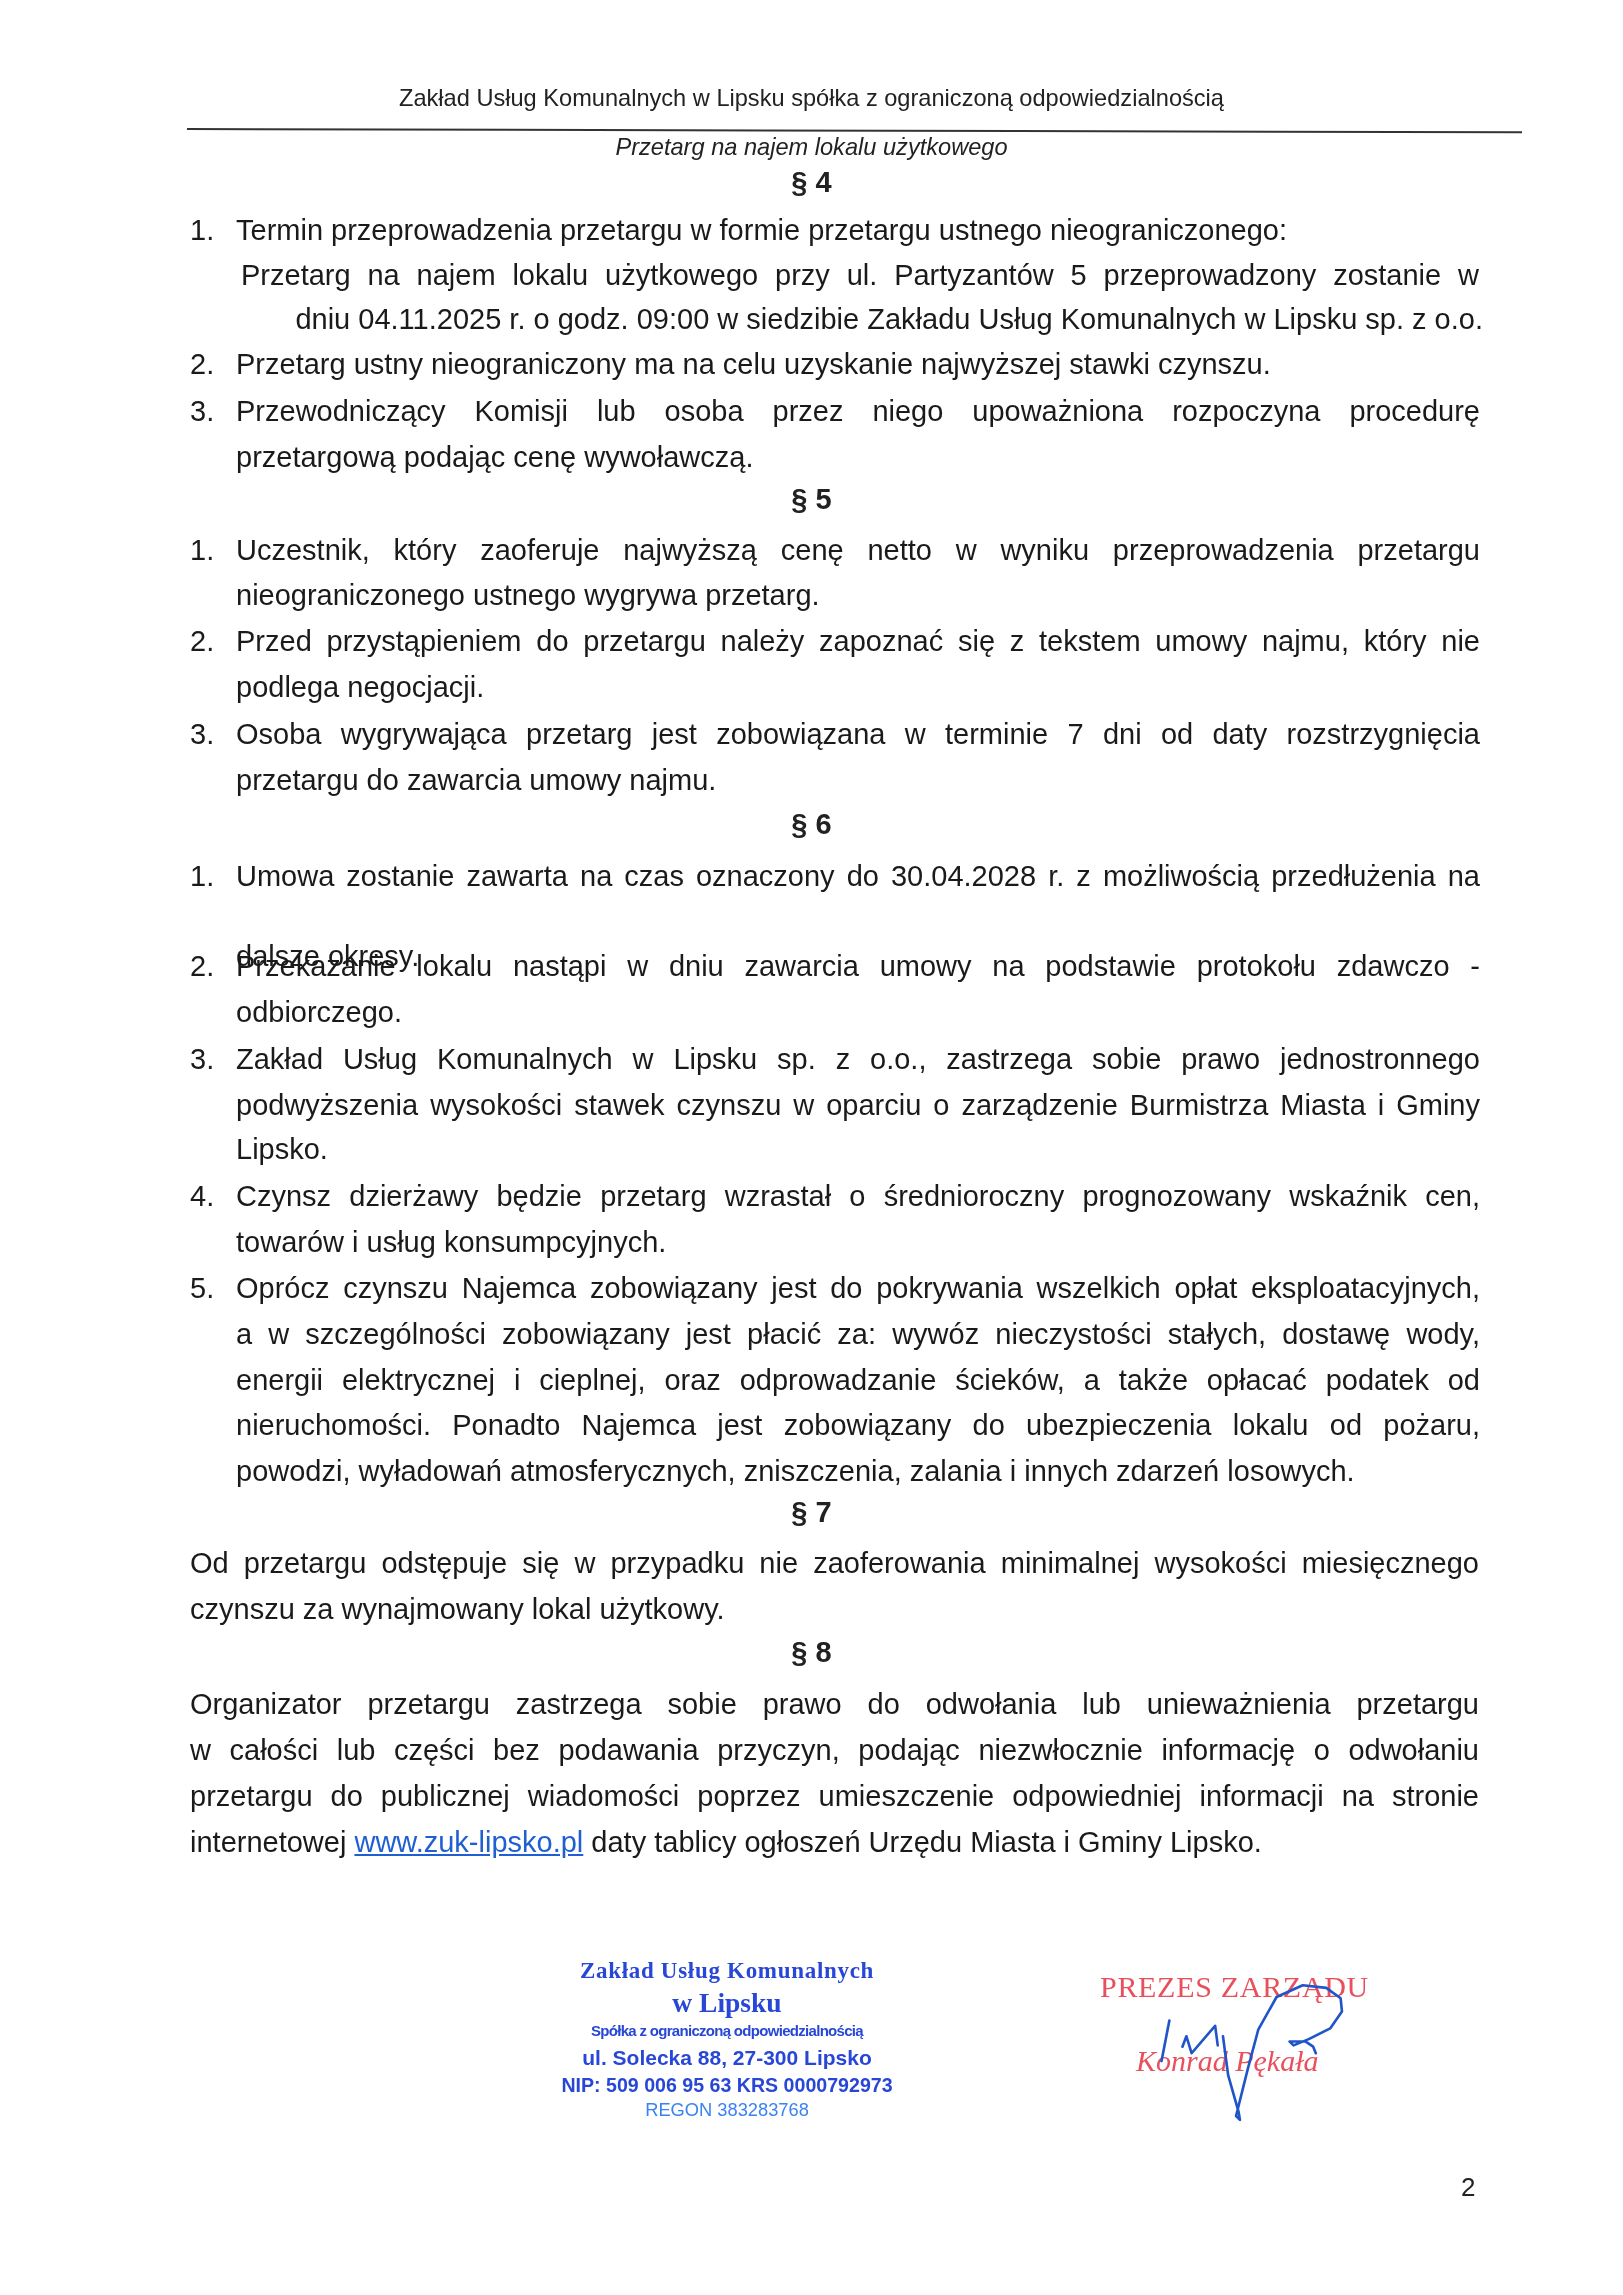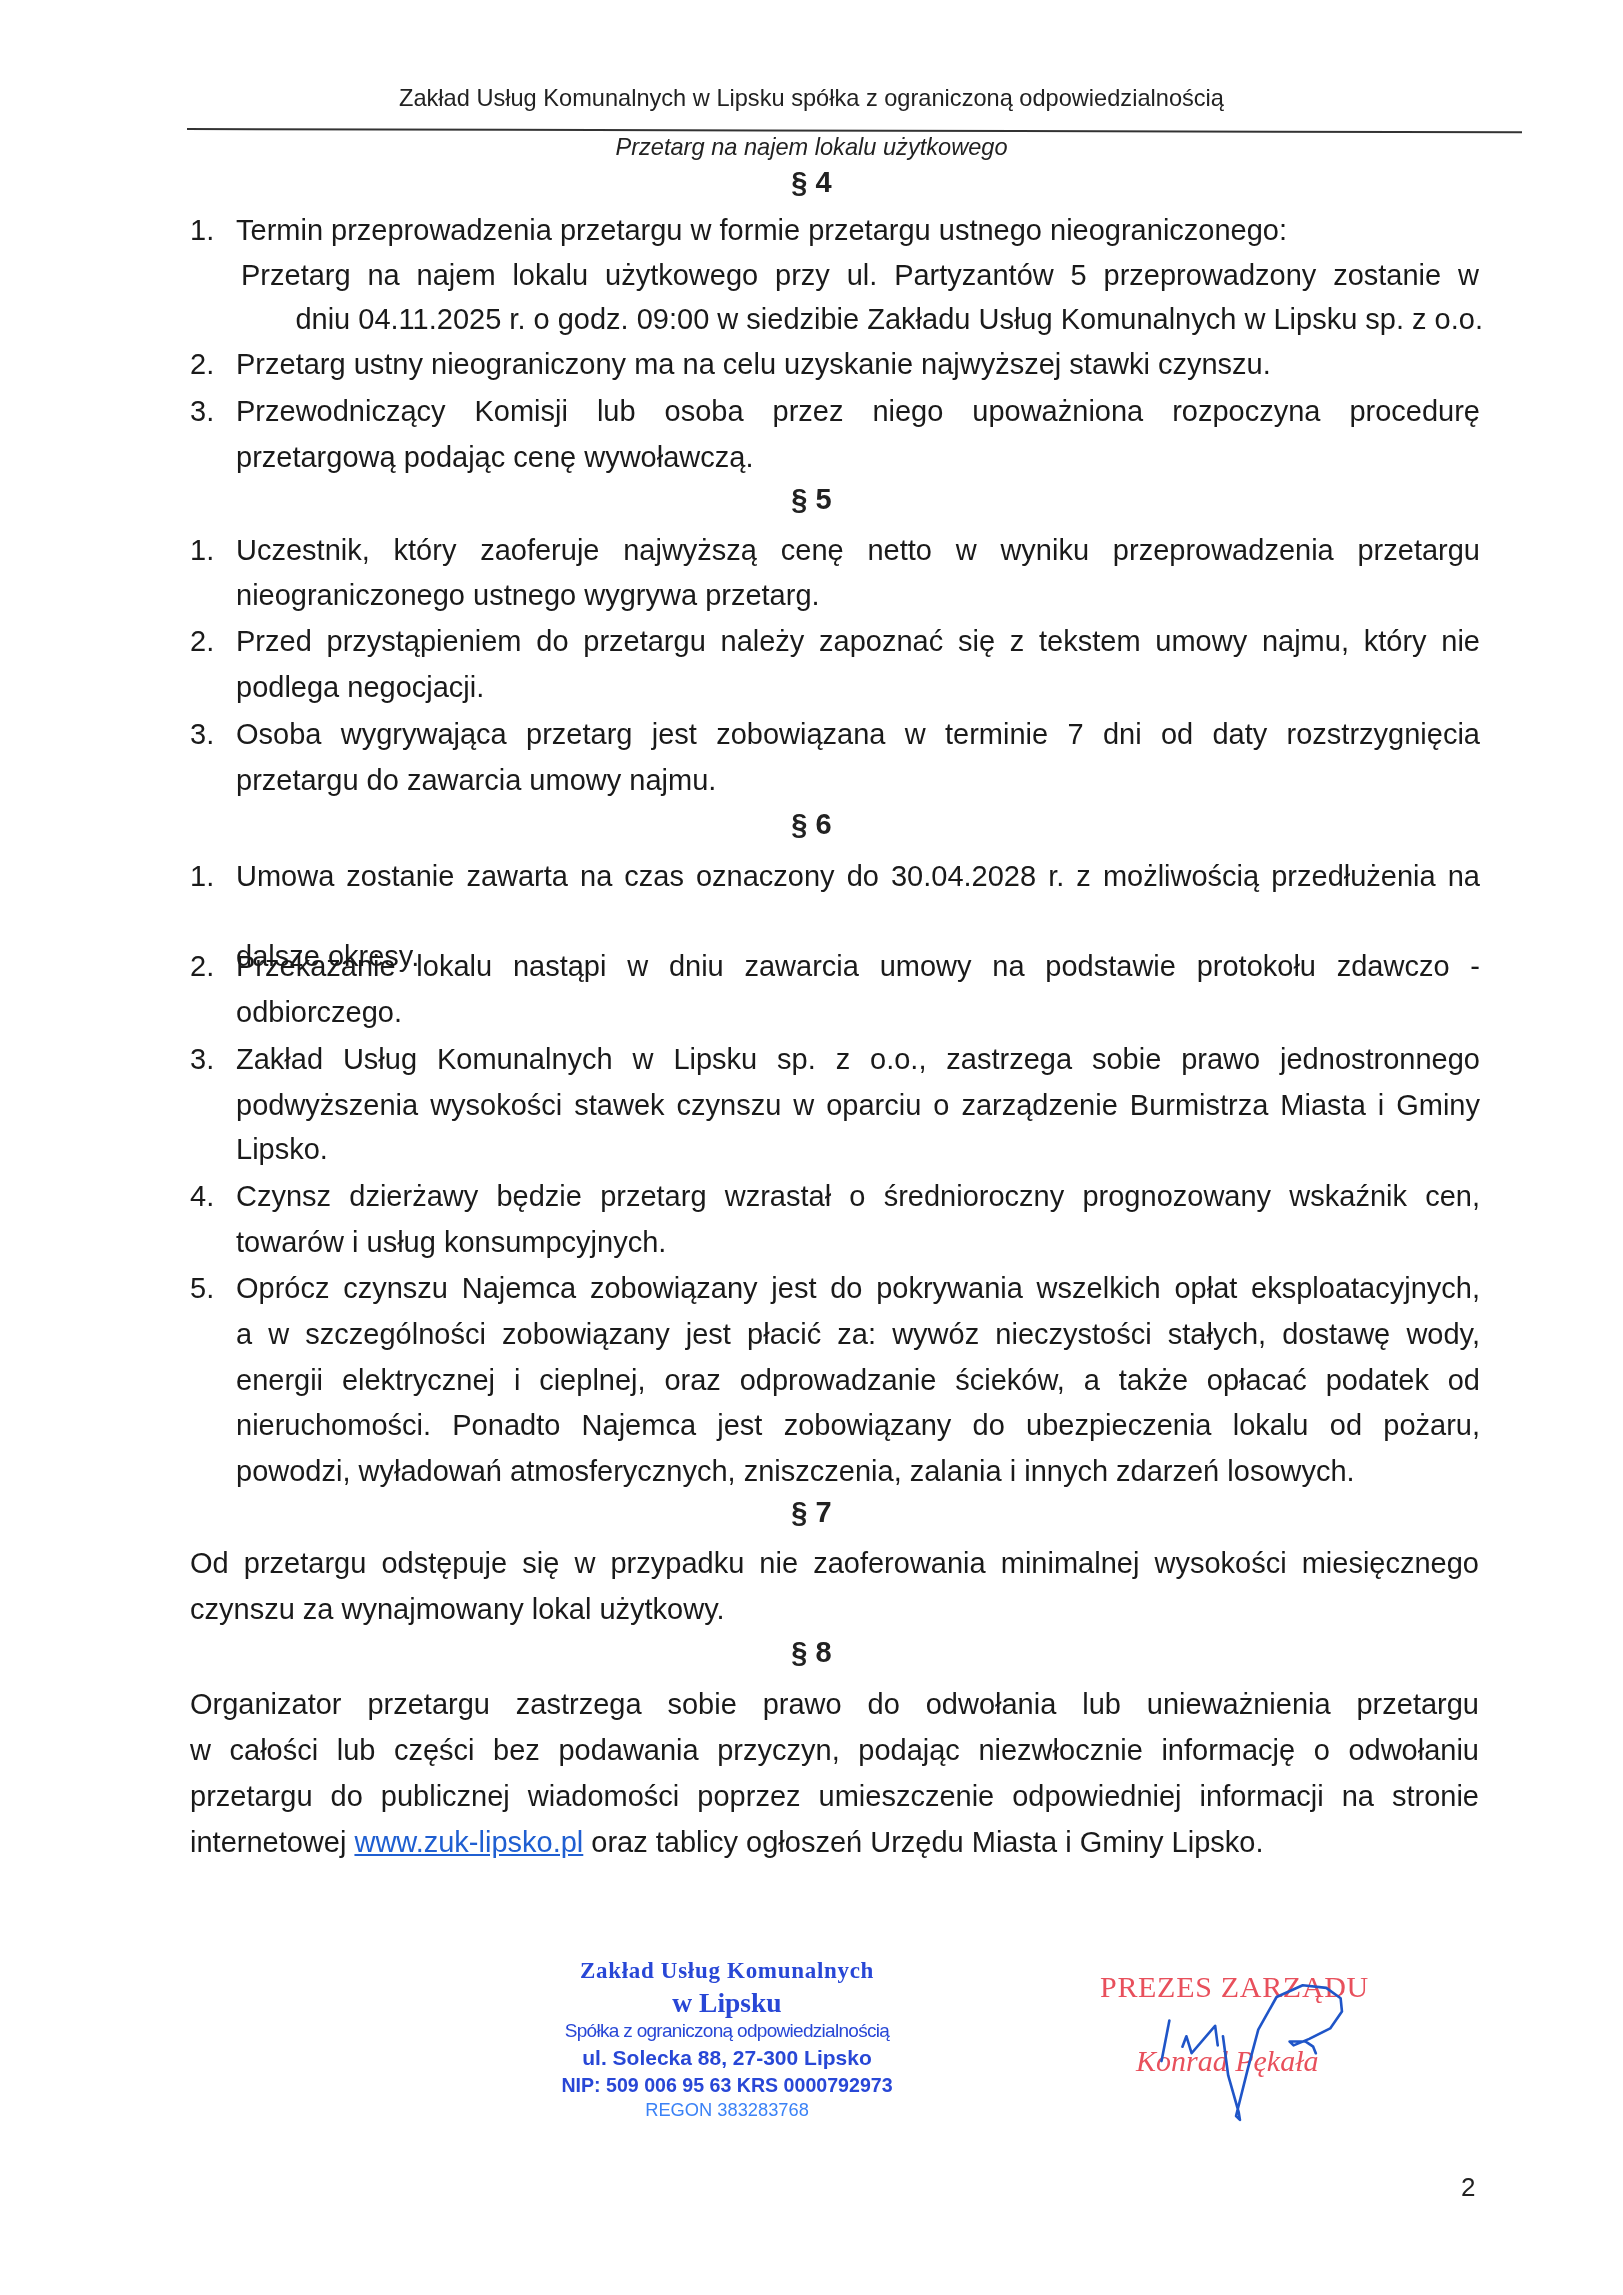--- a/index.html
+++ b/index.html
@@ -11,21 +11,21 @@
   .hdr-sub { left: 0; width: 1623px; top: 134px; text-align: center; font-size: 23.6px; font-style: italic; color: #222; }
   .para-sign { left: 0; width: 1623px; text-align: center; font-size: 29px; font-weight: bold; color: #222; }
   .line { left: 236px; width: 1244px; font-size: 29px; line-height: 45px; white-space: nowrap; }
   .just { text-align: justify; text-align-last: justify; }
   .num { left: 190px; font-size: 29px; line-height: 45px; }
   .full { left: 190px; width: 1289px; font-size: 29px; line-height: 45px; white-space: nowrap; }
   a.link { color: #1f5fd1; text-decoration: underline; }
   .stamp { left: 524px; top: 1954px; width: 406px; text-align: center; color: #2847d6; font-family: "Liberation Sans", sans-serif; }
   .stamp .s1 { font-family: "Liberation Serif", serif; font-weight: bold; font-size: 23px; line-height: 33px; letter-spacing: 0.7px; }
   .stamp .s2 { font-family: "Liberation Serif", serif; font-weight: bold; font-size: 27.5px; line-height: 31px; }
-  .stamp .s3 { font-weight: normal; font-size: 19px; line-height: 26px; letter-spacing: -0.7px; }
+  .stamp .s3 { font-weight: bold; font-size: 15px; line-height: 26px; letter-spacing: -0.7px; }
   .stamp .s4 { font-weight: bold; font-size: 21px; line-height: 27.5px; }
   .stamp .s5 { font-weight: bold; font-size: 19.6px; line-height: 26px; }
   .stamp .s6 { font-size: 18.3px; line-height: 23.6px; color: #3b82f6; }
   .sig-title { left: 1100px; top: 1970px; font-family: "Liberation Serif", serif; font-size: 30px; color: #e8505c; letter-spacing: 0.7px; }
   .sig-name { left: 1136px; top: 2044px; font-family: "Liberation Serif", serif; font-style: italic; font-size: 30px; color: #e8505c; }
   .sig-scribble { left: 1087px; top: 1951px; width: 353px; height: 177px; }
   .page-num { left: 1461px; top: 2172px; font-size: 26px; color: #222; }
 </style>
 </head>
 <body>
@@ -96,21 +96,21 @@
   <div class="abs full just" style="top:1541px;">Od przetargu odstępuje się w przypadku nie zaoferowania minimalnej wysokości miesięcznego</div>
   <div class="abs full" style="top:1587px;">czynszu za wynajmowany lokal użytkowy.</div>
 </div>
 
 <div class="abs para-sign" style="top:1636px;">§ 8</div>
 <div>
   <div class="abs full just" style="top:1682px;">Organizator przetargu zastrzega sobie prawo do odwołania lub unieważnienia przetargu</div>
   <div class="abs full just" style="top:1728px;">w całości lub części bez podawania przyczyn, podając niezwłocznie informację o odwołaniu</div>
   <div class="abs full just" style="top:1774px;">przetargu do publicznej wiadomości poprzez umieszczenie odpowiedniej informacji na stronie</div>
   <div class="abs full" style="top:1820px;">
-    <span>internetowej </span><a class="link">www.zuk-lipsko.pl</a><span> oraz tablicy ogłoszeń Urzędu Miasta i Gminy Lipsko.</span>
+    <span>internetowej </span><a class="link">www.zuk-lipsko.pl</a><span> daty tablicy ogłoszeń Urzędu Miasta i Gminy Lipsko.</span>
   </div>
 </div>
 
 <div class="abs stamp">
   <div class="s1">Zakład Usług Komunalnych</div>
   <div class="s2">w Lipsku</div>
   <div class="s3">Spółka z ograniczoną odpowiedzialnością</div>
   <div class="s4">ul. Solecka 88, 27-300 Lipsko</div>
   <div class="s5">NIP: 509 006 95 63  KRS 0000792973</div>
   <div class="s6">REGON 383283768</div>

